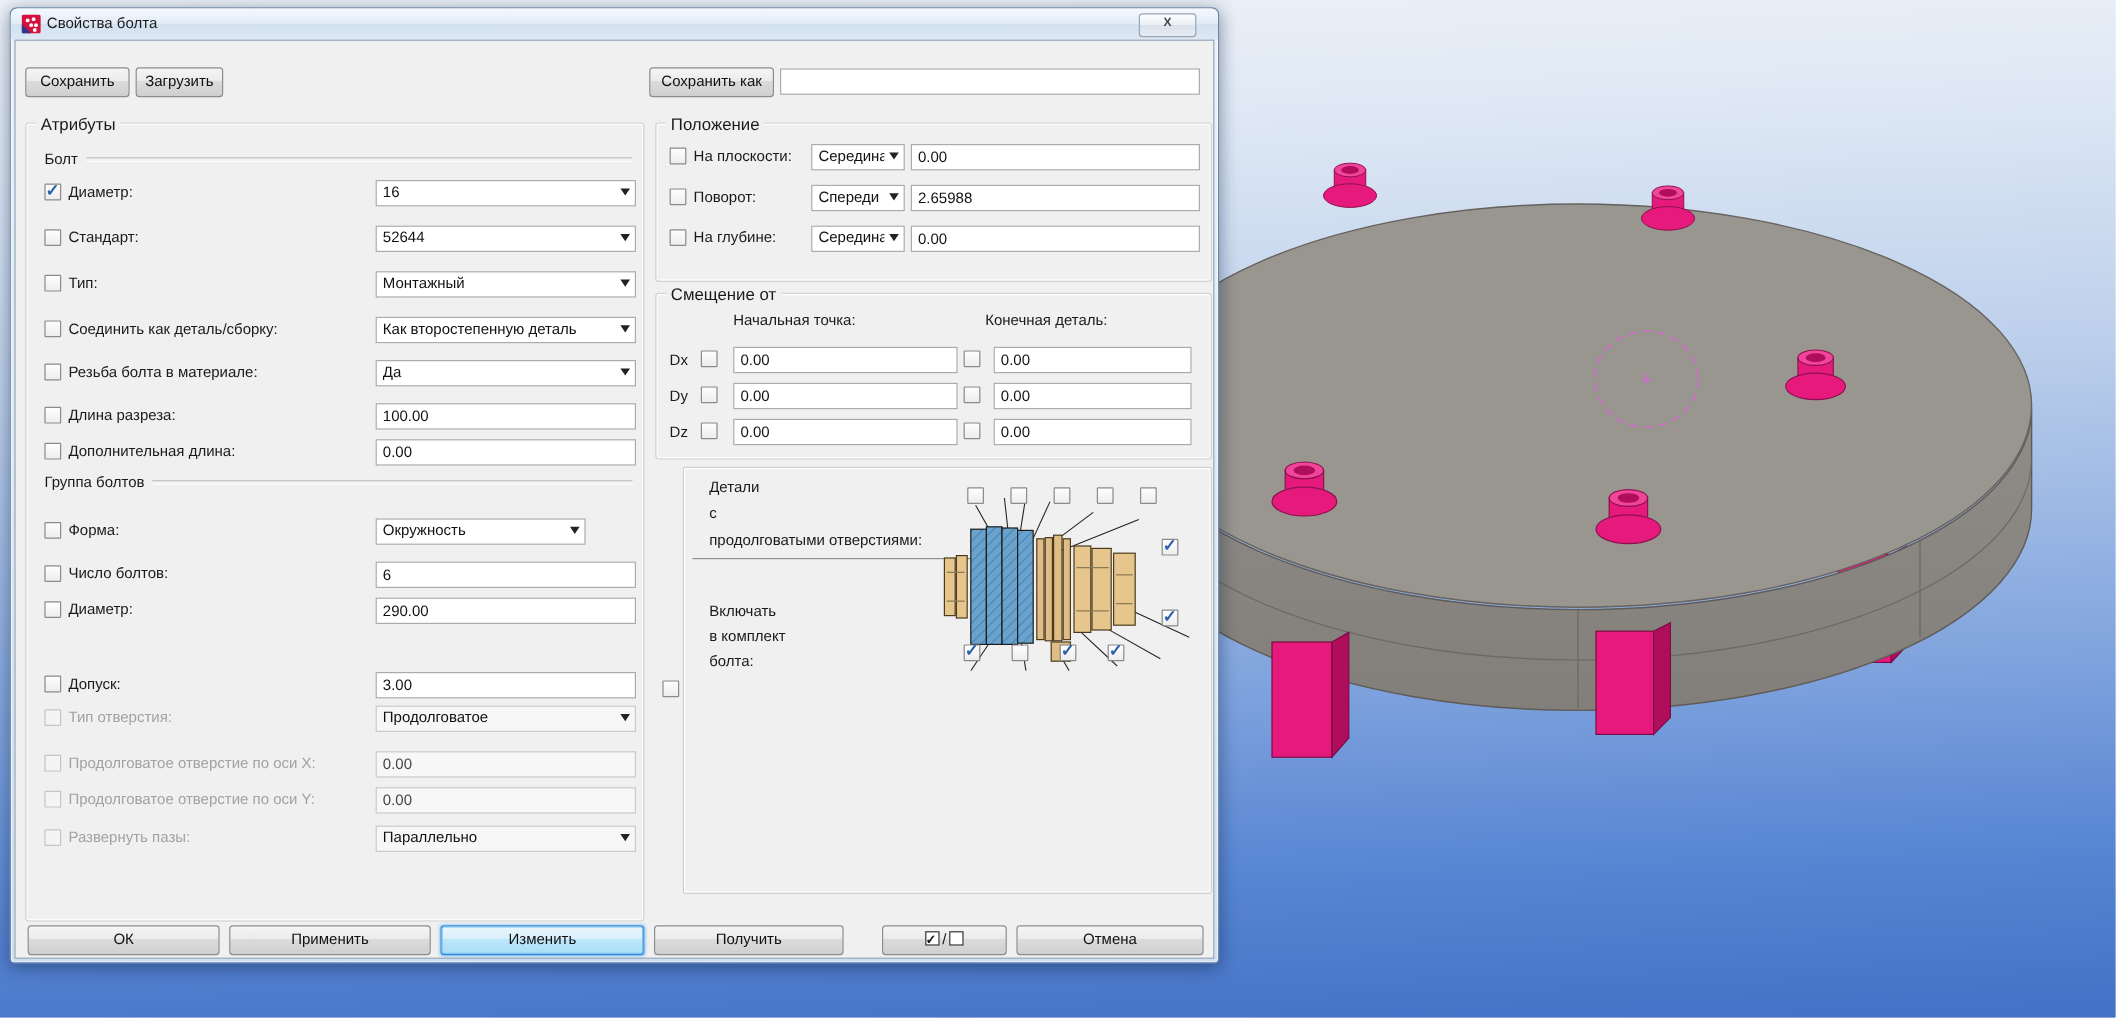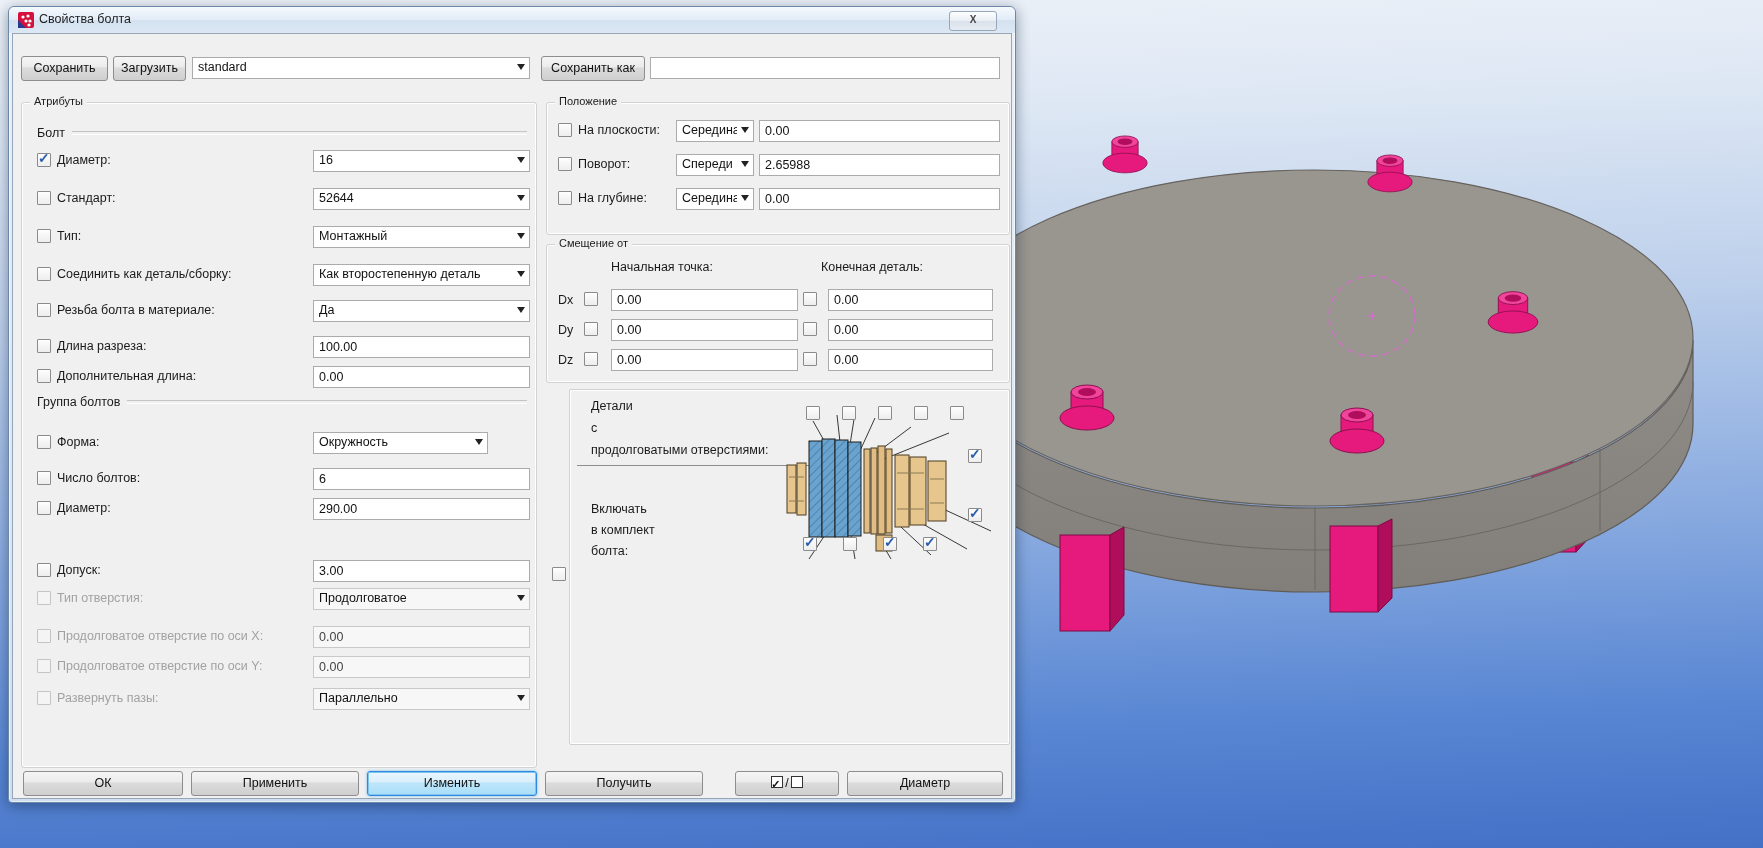--- a/index.html
+++ b/index.html
@@ -33,21 +33,21 @@
   input.field{outline:none}
   .combo{position:absolute;height:22px;background:#fff;border:1px solid #ababab;box-sizing:border-box}
   .combo .val{position:absolute;left:5px;top:2px;font-size:12.5px;color:#111;white-space:nowrap;overflow:hidden;right:16px}
   .combo .arr{position:absolute;right:4px;top:6px;width:0;height:0;border-left:4px solid transparent;
        border-right:4px solid transparent;border-top:6px solid #222}
   .cb{position:absolute;width:14px;height:14px;background:linear-gradient(#fefefe,#ededed);
        border:1px solid #8b8b8b;border-radius:1px;box-sizing:border-box}
   .cb.on::after{content:"✓";position:absolute;left:0px;top:-4px;font-size:14px;font-weight:bold;color:#2a5fac}
   .lbl{position:absolute;font-size:12.5px;color:#1a1a1a;white-space:nowrap}
   .group{position:absolute;border:1px solid #d2d2d2;border-radius:3px;box-shadow:0 0 0 1px #ffffff inset}
-  .group>.cap{position:absolute;top:-8px;left:8px;background:#f0f0f0;padding:0 4px;font-size:11px;color:#1a1a1a}
+  .group>.cap{position:absolute;top:-8px;left:8px;background:#f0f0f0;padding:0 4px;font-size:14px;color:#1a1a1a}
   .sect{position:absolute;display:flex;align-items:center;gap:7px}
   .sect .t{font-size:12.5px;color:#1a1a1a;white-space:nowrap}
   .sect .ln{flex:1;height:2px;border-top:1px solid #c4c4c4;border-bottom:1px solid #fdfdfd}
   .disabled .lbl{color:#a2a2a2}
   .disabled .field,.disabled .combo{background:#f7f7f7;border-color:#c9c9c9;color:#444}
   .disabled .cb{border-color:#c4c4c4;background:#f4f4f4}
   .panel{position:absolute;border:1px solid #d0d0d0;border-radius:2px;box-shadow:0 0 0 1px #ffffff inset}
   .hdrlbl{position:absolute;font-size:12.5px;color:#1a1a1a;white-space:nowrap}
   .underline{position:absolute;height:1px;background:#8f8f8f}
   .tgl-box{display:inline-block;width:10px;height:10px;border:1px solid #333;position:relative;top:1px;margin:0 2px;background:#fff}
@@ -147,24 +147,20 @@
         <circle cx="8" cy="9" r="1.6" fill="#fff"></circle>
       <circle cx="11" cy="13" r="1.6" fill="#fff"></circle>
     </svg>
     <span class="title-text">Свойства болта</span>
     <div class="closebtn">X</div>
   </div>
   <div class="client"></div>
 
   <div class="btn" style="left:12px;top:49px;width:87px;height:25px;line-height:23px">Сохранить</div>
   <div class="btn" style="left:104px;top:49px;width:73px;height:25px;line-height:23px">Загрузить</div>
-  <div class="combo" style="left:183px;top:50px;width:338px">
-    <span class="val">standard</span>
-    <span class="arr"></span>
-  </div>
   <div class="btn" style="left:532px;top:49px;width:104px;height:25px;line-height:23px">Сохранить как</div>
   <input class="field" style="left: 641px; top: 50px; width: 350px;" value="">
 
   <div class="group" style="left:12px;top:95px;width:514px;height:664px">
     <span class="cap">Атрибуты</span>
   </div>
 
   <div class="sect" style="left:28px;top:119px;width:490px">
     <span class="t">Болт</span>
       <span class="ln"></span>
@@ -386,14 +382,14 @@
   <div class="cb on" style="left:794px;top:530px"></div>
   <div class="cb" style="left:834px;top:530px"></div>
   <div class="cb on" style="left:874px;top:530px"></div>
   <div class="cb on" style="left:914px;top:530px"></div>
 
   <div class="btn" style="left:14px;top:764px;width:160px;height:25px;line-height:23px">ОК</div>
   <div class="btn" style="left:182px;top:764px;width:168px;height:25px;line-height:23px">Применить</div>
   <div class="btn focused" style="left:358px;top:764px;width:170px;height:25px;line-height:23px">Изменить</div>
   <div class="btn" style="left:536px;top:764px;width:158px;height:25px;line-height:23px">Получить</div>
   <div class="btn" style="left:726px;top:764px;width:104px;height:25px;line-height:23px"><span class="tgl-box on"></span><span>/</span><span class="tgl-box"></span></div>
-  <div class="btn" style="left:838px;top:764px;width:156px;height:25px;line-height:23px">Диаметр</div>
+  <div class="btn" style="left:838px;top:764px;width:156px;height:25px;line-height:23px">Отмена</div>
 </div>
 
 </body></html>

